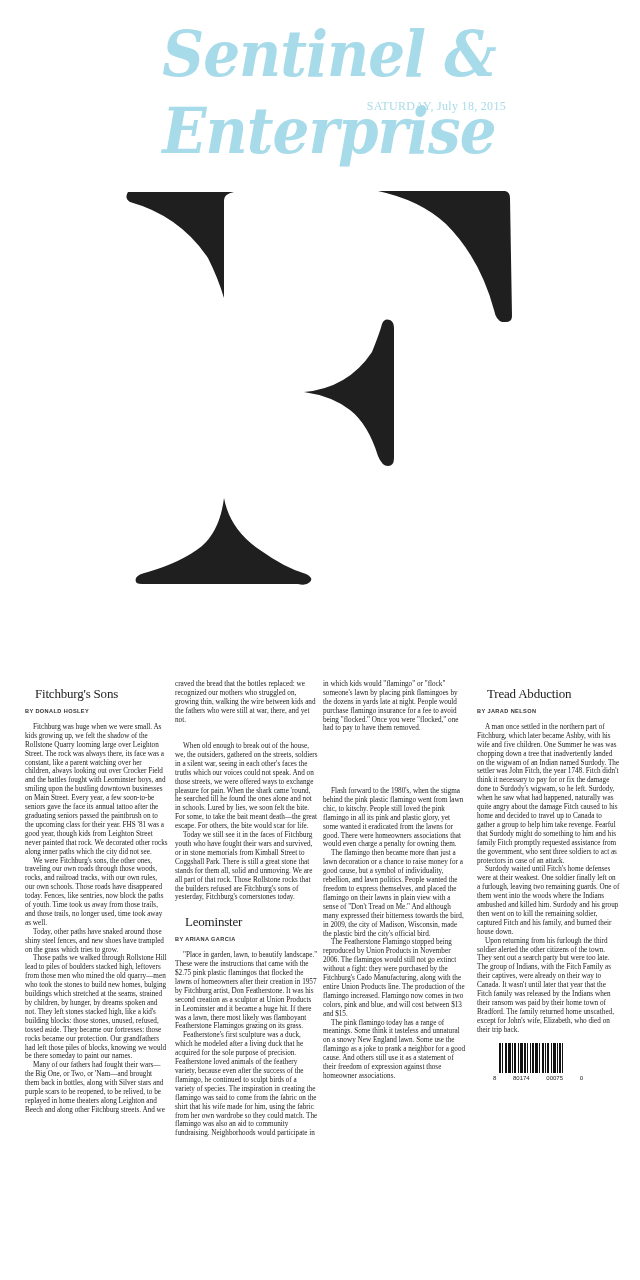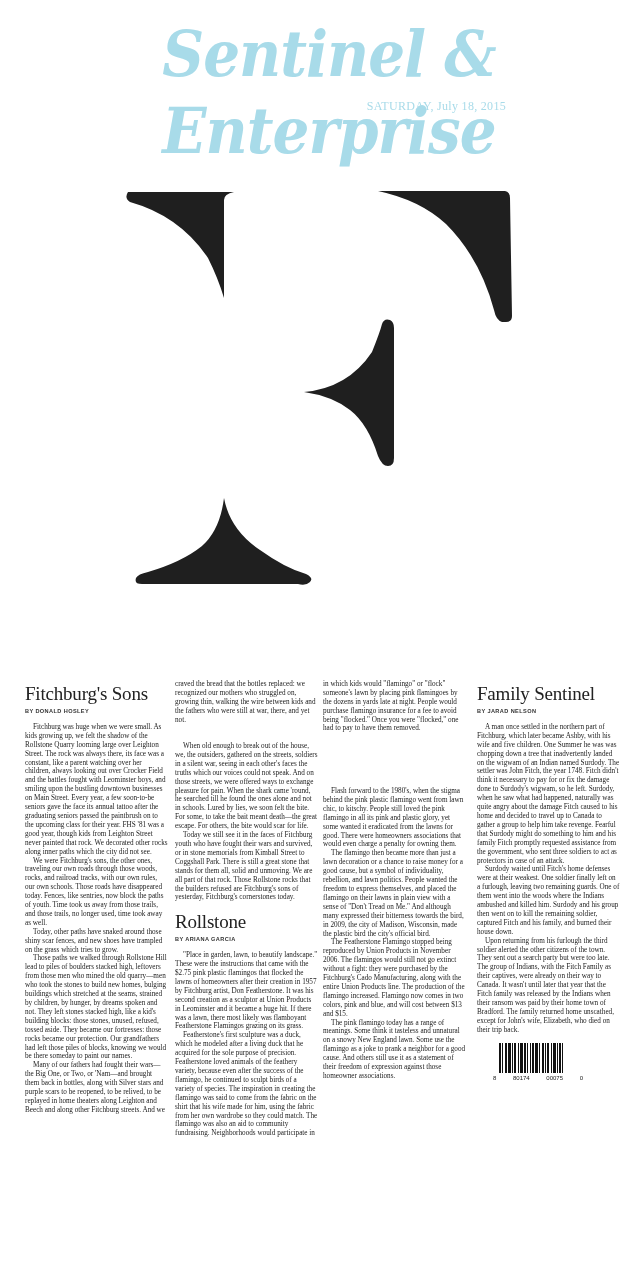--- a/index.html
+++ b/index.html
@@ -4,21 +4,21 @@
 <style>
   html, body { margin: 0; padding: 0; background: #ffffff; }
   body { width: 640px; height: 1280px; position: relative; overflow: hidden; font-family: "Liberation Serif", serif; color: #222; }
   .masthead { position: absolute; left: 4px; top: 0; width: 544px; height: 110px; }
   .masthead-title { position: absolute; left: 30px; top: 22px; width: 590px; text-align: center; font-family: "DejaVu Serif", serif; font-weight: bold; font-size: 58px; letter-spacing: -1px; color: #a8dbe9; line-height: 70px; font-style: italic; transform: scaleY(1.1); }
   .masthead-date { position: absolute; right: 42px; top: 99px; font-family: "Liberation Serif", serif; font-size: 12px; color: #a8dbe9; letter-spacing: 0.3px; }
   .hero { position: absolute; left: 100px; top: 170px; width: 440px; height: 420px; }
   .article-area { position: absolute; left: 25px; top: 680px; width: 600px; height: 600px; }
   .col { position: absolute; top: 0; width: 143px; font-size: 7.2px; line-height: 8.9px; text-align: left; }
   .col p { margin: 0; text-indent: 8px; }
-  .headline { font-family: "Liberation Serif", serif; font-size: 19px; line-height: 22px; margin: 3px 0 2px 0; color: #222; letter-spacing: -0.2px; }
+  .headline { font-family: "Liberation Serif", serif; font-size: 13px; line-height: 22px; margin: 3px 0 2px 10px; color: #222; letter-spacing: -0.2px; }
   .byline { font-family: "Liberation Sans", sans-serif; font-weight: bold; font-size: 5.6px; letter-spacing: 0.4px; margin-bottom: 7px; color: #333; }
   .barcode { margin-top: 8px; margin-left: 22px; width: 80px; }
   .barcode-bars { display: flex; height: 30px; align-items: stretch; }
   .barcode-bars span { display: block; background: #111; height: 100%; }
   .barcode-num { font-family: "Liberation Sans", sans-serif; font-size: 6px; display: flex; justify-content: space-between; width: 90px; margin-left: -6px; margin-top: 1px; }
 </style>
 </head>
 <body>
 
 <div class="masthead">
@@ -41,50 +41,50 @@
   </svg>
 </div>
 
 <div class="article-area">
 
   <div class="col" style="left:0px;">
     <div class="headline">Fitchburg's Sons</div>
     <div class="byline">BY DONALD HOSLEY</div>
     <p>Fitchburg was huge when we were small. As kids growing up, we felt the shadow of the Rollstone Quarry looming large over Leighton Street. The rock was always there, its face was a constant, like a parent watching over her children, always looking out over Crocker Field and the battles fought with Leominster boys, and smiling upon the bustling downtown businesses on Main Street. Every year, a few soon-to-be seniors gave the face its annual tattoo after the graduating seniors passed the paintbrush on to the upcoming class for their year. FHS '81 was a good year, though kids from Leighton Street never painted that rock. We decorated other rocks along inner paths which the city did not see.</p>
     <p>We were Fitchburg's sons, the other ones, traveling our own roads through those woods, rocks, and railroad tracks, with our own rules, our own schools. Those roads have disappeared today. Fences, like sentries, now block the paths of youth. Time took us away from those trails, and those trails, no longer used, time took away as well.</p>
-    <p>Today, other paths have snaked around those shiny scar fences, and new shoes have trampled on the grass which tries to grow.</p>
+    <p>Today, other paths have snaked around those shiny steel fences, and new shoes have trampled on the grass which tries to grow.</p>
     <p>Those paths we walked through Rollstone Hill lead to piles of boulders stacked high, leftovers from those men who mined the old quarry—men who took the stones to build new homes, bulging buildings which stretched at the seams, strained by children, by hunger, by dreams spoken and not. They left stones stacked high, like a kid's building blocks: those stones, unused, refused, tossed aside. They became our fortresses: those rocks became our protection. Our grandfathers had left those piles of blocks, knowing we would be there someday to paint our names.</p>
     <p style="max-height:53px; overflow:hidden;">Many of our fathers had fought their wars—the Big One, or Two, or 'Nam—and brought them back in bottles, along with Silver stars and purple scars to be reopened, to be relived, to be replayed in home theaters along Leighton and Beech and along other Fitchburg streets. And we children craved the bread that the bottles replaced: we recognized our mothers who struggled on, growing thin, walking the wire between kids and the fathers who were still at war, there, and yet not.</p>
   </div>
 
   <div class="col" style="left:150px;">
     <p style="text-indent:0; height:62px; overflow:hidden; position:relative;">
       <span style="display:block; margin-top:-53px;">Many of our fathers had fought their wars—the Big One, or Two, or 'Nam—and brought them back in bottles, along with Silver stars and purple scars to be reopened, to be relived, to be replayed in home theaters along Leighton and Beech and along other Fitchburg streets. And we children craved the bread that the bottles replaced: we recognized our mothers who struggled on, growing thin, walking the wire between kids and the fathers who were still at war, there, and yet not.</span>
     </p>
     <p>When old enough to break out of the house, we, the outsiders, gathered on the streets, soldiers in a silent war, seeing in each other's faces the truths which our voices could not speak. And on those streets, we were offered ways to exchange pleasure for pain. When the shark came 'round, he searched till he found the ones alone and not in schools. Lured by lies, we soon felt the bite. For some, to take the bait meant death—the great escape. For others, the bite would scar for life.</p>
     <p>Today we still see it in the faces of Fitchburg youth who have fought their wars and survived, or in stone memorials from Kimball Street to Coggshall Park. There is still a great stone that stands for them all, solid and unmoving. We are all part of that rock. Those Rollstone rocks that the builders refused are Fitchburg's sons of yesterday, Fitchburg's cornerstones today.</p>
     <div style="height:6px;"></div>
-    <div class="headline">Rollstone</div>
+    <div class="headline">Leominster</div>
     <div class="byline">BY ARIANA GARCIA</div>
     <p>"Place in garden, lawn, to beautify landscape." These were the instructions that came with the $2.75 pink plastic flamingos that flocked the lawns of homeowners after their creation in 1957 by Fitchburg artist, Don Featherstone. It was his second creation as a sculptor at Union Products in Leominster and it became a huge hit. If there was a lawn, there most likely was flamboyant Featherstone Flamingos grazing on its grass.</p>
     <p style="max-height:107px; overflow:hidden;">Featherstone's first sculpture was a duck, which he modeled after a living duck that he acquired for the sole purpose of precision. Featherstone loved animals of the feathery variety, because even after the success of the flamingo, he continued to sculpt birds of a variety of species. The inspiration in creating the flamingo was said to come from the fabric on the shirt that his wife made for him, using the fabric from her own wardrobe so they could match. The flamingo was also an aid to community fundraising. Neighborhoods would participate in fundraisers in which kids would "flamingo" or "flock" someone's lawn by placing pink flamingoes by the dozens in yards late at night. People would purchase flamingo insurance for a fee to avoid being "flocked." Once you were "flocked," one had to pay to have them removed.</p>
   </div>
 
   <div class="col" style="left:298px;">
     <p style="text-indent:0; height:107px; overflow:hidden;">
       <span style="display:block; margin-top:-107px;">Featherstone's first sculpture was a duck, which he modeled after a living duck that he acquired for the sole purpose of precision. Featherstone loved animals of the feathery variety, because even after the success of the flamingo, he continued to sculpt birds of a variety of species. The inspiration in creating the flamingo was said to come from the fabric on the shirt that his wife made for him, using the fabric from her own wardrobe so they could match. The flamingo was also an aid to community fundraising. Neighborhoods would participate in fundraisers in which kids would "flamingo" or "flock" someone's lawn by placing pink flamingoes by the dozens in yards late at night. People would purchase flamingo insurance for a fee to avoid being "flocked." Once you were "flocked," one had to pay to have them removed.</span>
     </p>
     <p>Flash forward to the 1980's, when the stigma behind the pink plastic flamingo went from lawn chic, to kitschy. People still loved the pink flamingo in all its pink and plastic glory, yet some wanted it eradicated from the lawns for good. There were homeowners associations that would even charge a penalty for owning them.</p>
     <p>The flamingo then became more than just a lawn decoration or a chance to raise money for a good cause, but a symbol of individuality, rebellion, and lawn politics. People wanted the freedom to express themselves, and placed the flamingo on their lawns in plain view with a sense of "Don't Tread on Me." And although many expressed their bitterness towards the bird, in 2009, the city of Madison, Wisconsin, made the plastic bird the city's official bird.</p>
     <p>The Featherstone Flamingo stopped being reproduced by Union Products in November 2006. The flamingos would still not go extinct without a fight: they were purchased by the Fitchburg's Cado Manufacturing, along with the entire Union Products line. The production of the flamingo increased. Flamingo now comes in two colors, pink and blue, and will cost between $13 and $15.</p>
     <p>The pink flamingo today has a range of meanings. Some think it tasteless and unnatural on a snowy New England lawn. Some use the flamingo as a joke to prank a neighbor for a good cause. And others still use it as a statement of their freedom of expression against those homeowner associations.</p>
   </div>
 
   <div class="col" style="left:452px;">
-    <div class="headline">Family Sentinel</div>
+    <div class="headline">Tread Abduction</div>
     <div class="byline">BY JARAD NELSON</div>
     <p>A man once settled in the northern part of Fitchburg, which later became Ashby, with his wife and five children. One Summer he was was chopping down a tree that inadvertently landed on the wigwam of an Indian named Surdody. The settler was John Fitch, the year 1748. Fitch didn't think it necessary to pay for or fix the damage done to Surdody's wigwam, so he left. Surdody, when he saw what had happened, naturally was quite angry about the damage Fitch caused to his home and decided to travel up to Canada to gather a group to help him take revenge. Fearful that Surdody might do something to him and his family Fitch promptly requested assistance from the government, who sent three soldiers to act as protectors in case of an attack.</p>
     <p>Surdody waited until Fitch's home defenses were at their weakest. One soldier finally left on a furlough, leaving two remaining guards. One of them went into the woods where the Indians ambushed and killed him. Surdody and his group then went on to kill the remaining soldier, captured Fitch and his family, and burned their house down.</p>
     <p>Upon returning from his furlough the third soldier alerted the other citizens of the town. They sent out a search party but were too late. The group of Indians, with the Fitch Family as their captives, were already on their way to Canada. It wasn't until later that year that the Fitch family was released by the Indians when their ransom was paid by their home town of Bradford. The family returned home unscathed, except for John's wife, Elizabeth, who died on their trip back.</p>
     <div class="barcode">
       <div class="barcode-bars">
         <span style="width:2px;margin-right:1px"></span>
           <span style="width:1px;margin-right:2px"></span>
         <span style="width:2px;margin-right:1px"></span>
           <span style="width:3px;margin-right:1px"></span>

